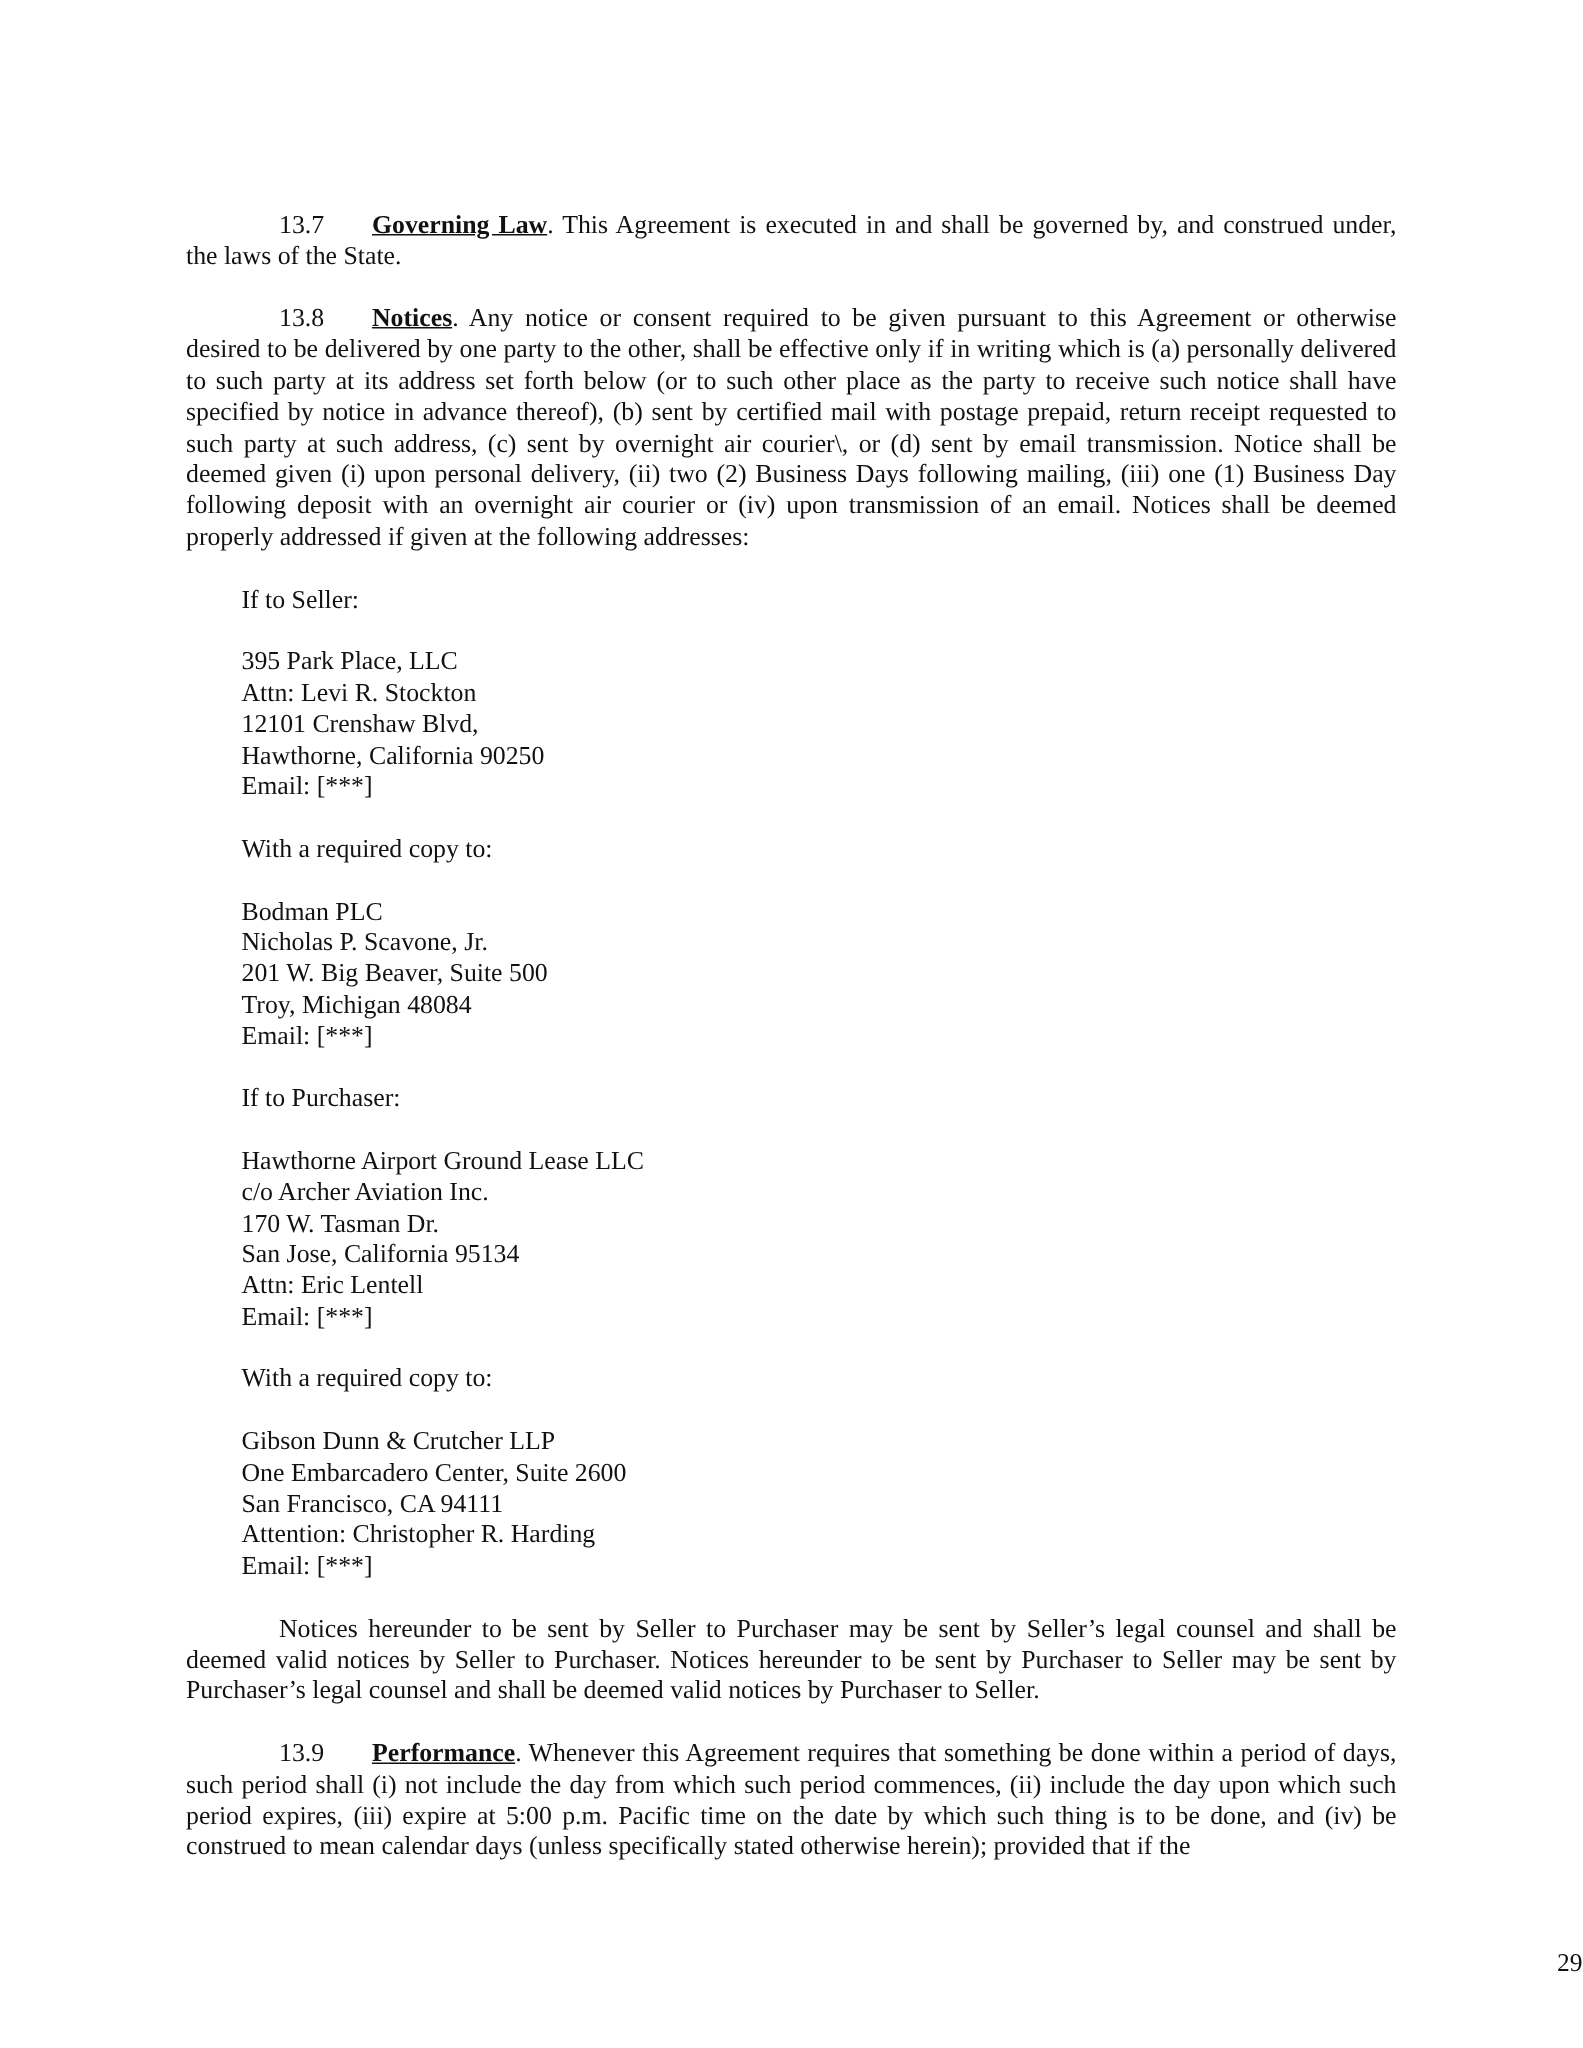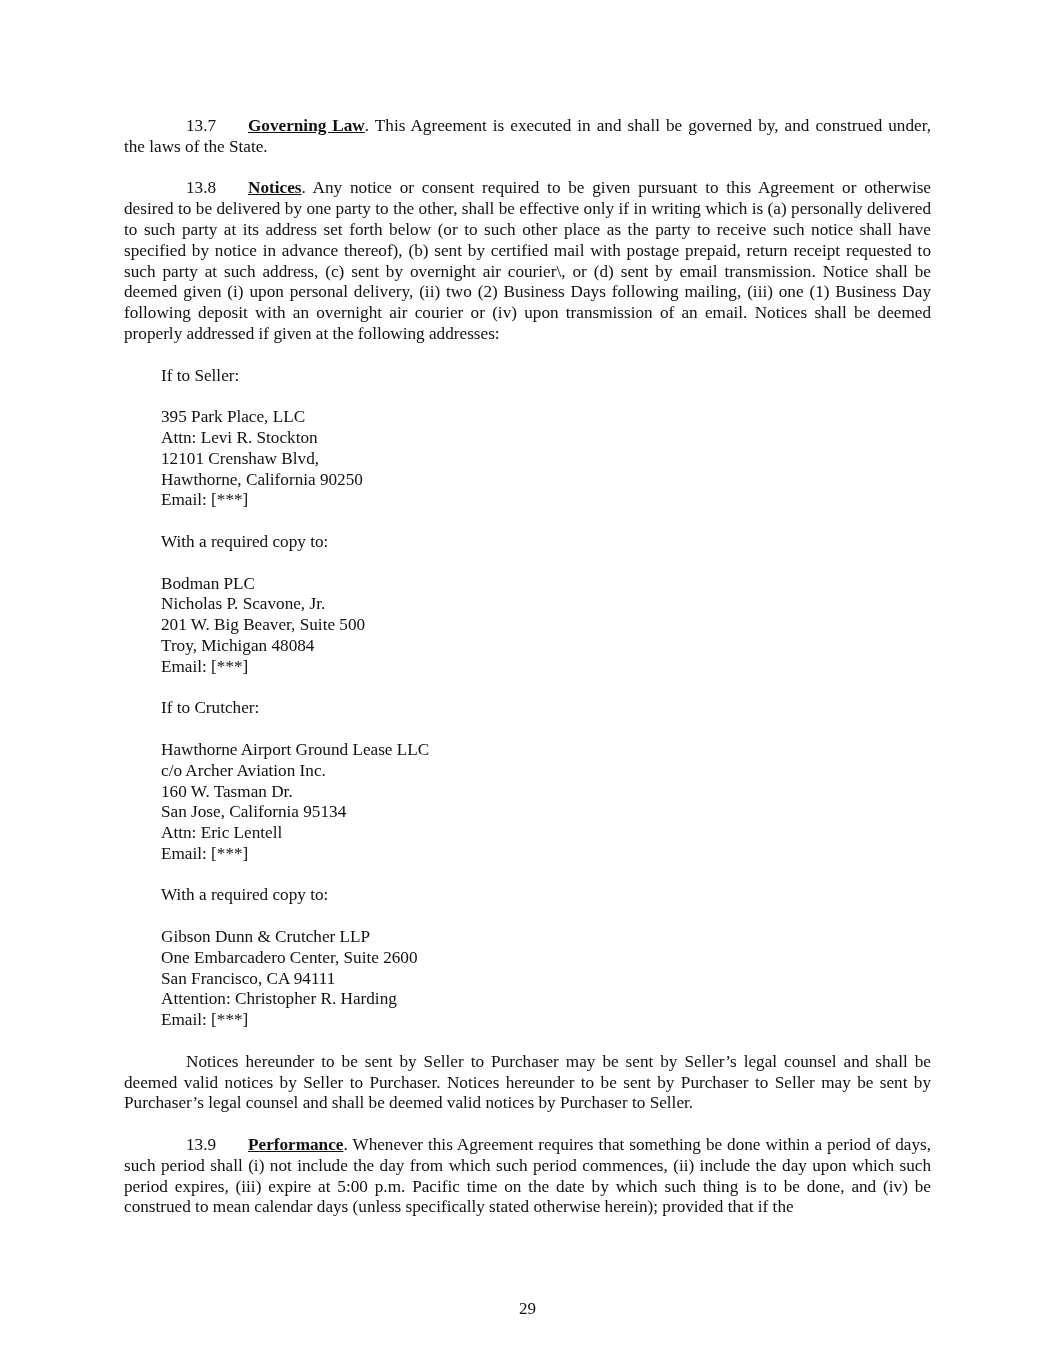--- a/index.html
+++ b/index.html
@@ -1,26 +1,26 @@
 <!DOCTYPE html>
 <html><head>
 <meta charset="utf-8">
 <style>
   html, body { margin: 0; padding: 0; background: #ffffff; }
   body { width: 1055px; height: 1365px; position: relative; overflow: hidden;
          font-family: "Liberation Serif", "DejaVu Serif", serif; color: #111; }
-  .page { position: absolute; left: 124px; top: 116px; width: 807px; font-size: 17.2px; line-height: 20.8px; }
+  .page { position: absolute; left: 124px; top: 140px; width: 807px; font-size: 17.2px; line-height: 20.8px; }
   .para { text-align: justify; text-align-last: left; margin: 0; }
   .para .num { display: inline-block; width: 62px; margin-left: 62px; }
   .para .head { font-weight: bold; text-decoration: underline; }
   .gap { height: 20.8px; }
   .block { margin-left: 37px; }
   .line { display: block; white-space: nowrap; }
   .indent-first { text-indent: 62px; }
-  .page-number { position: absolute; left: 0; width: 1055px; top: 1299px; text-align: center; font-size: 17px; }
+  .page-number { position: absolute; left: 0; width: 1055px; top: 1299px; text-align: right; font-size: 17px; }
 </style>
 </head>
 <body>
 
 <div class="page">
 
   <p class="para"><span class="num">13.7</span><span class="head">Governing Law</span><span>.  This Agreement is executed in and shall be governed by, and construed under, the laws of the State.</span></p>
 
   <div class="gap"></div>
 
@@ -42,25 +42,25 @@
     <span class="line">Bodman PLC</span>
     <span class="line">Nicholas P. Scavone, Jr.</span>
     <span class="line">201 W. Big Beaver, Suite 500</span>
     <span class="line">Troy, Michigan 48084</span>
     <span class="line">Email: [***]</span>
   </div>
 
   <div class="gap"></div>
 
   <div class="block">
-    <span class="line">If to Crutcher:</span>
+    <span class="line">If to Purchaser:</span>
     <div class="gap"></div>
     <span class="line">Hawthorne Airport Ground Lease LLC</span>
     <span class="line">c/o Archer Aviation Inc.</span>
-    <span class="line">160 W. Tasman Dr.</span>
+    <span class="line">170 W. Tasman Dr.</span>
     <span class="line">San Jose, California 95134</span>
     <span class="line">Attn: Eric Lentell</span>
     <span class="line">Email: [***]</span>
     <div class="gap"></div>
     <span class="line">With a required copy to:</span>
     <div class="gap"></div>
     <span class="line">Gibson Dunn &amp; Crutcher LLP</span>
     <span class="line">One Embarcadero Center, Suite 2600</span>
     <span class="line">San Francisco, CA 94111</span>
     <span class="line">Attention: Christopher R. Harding</span>

